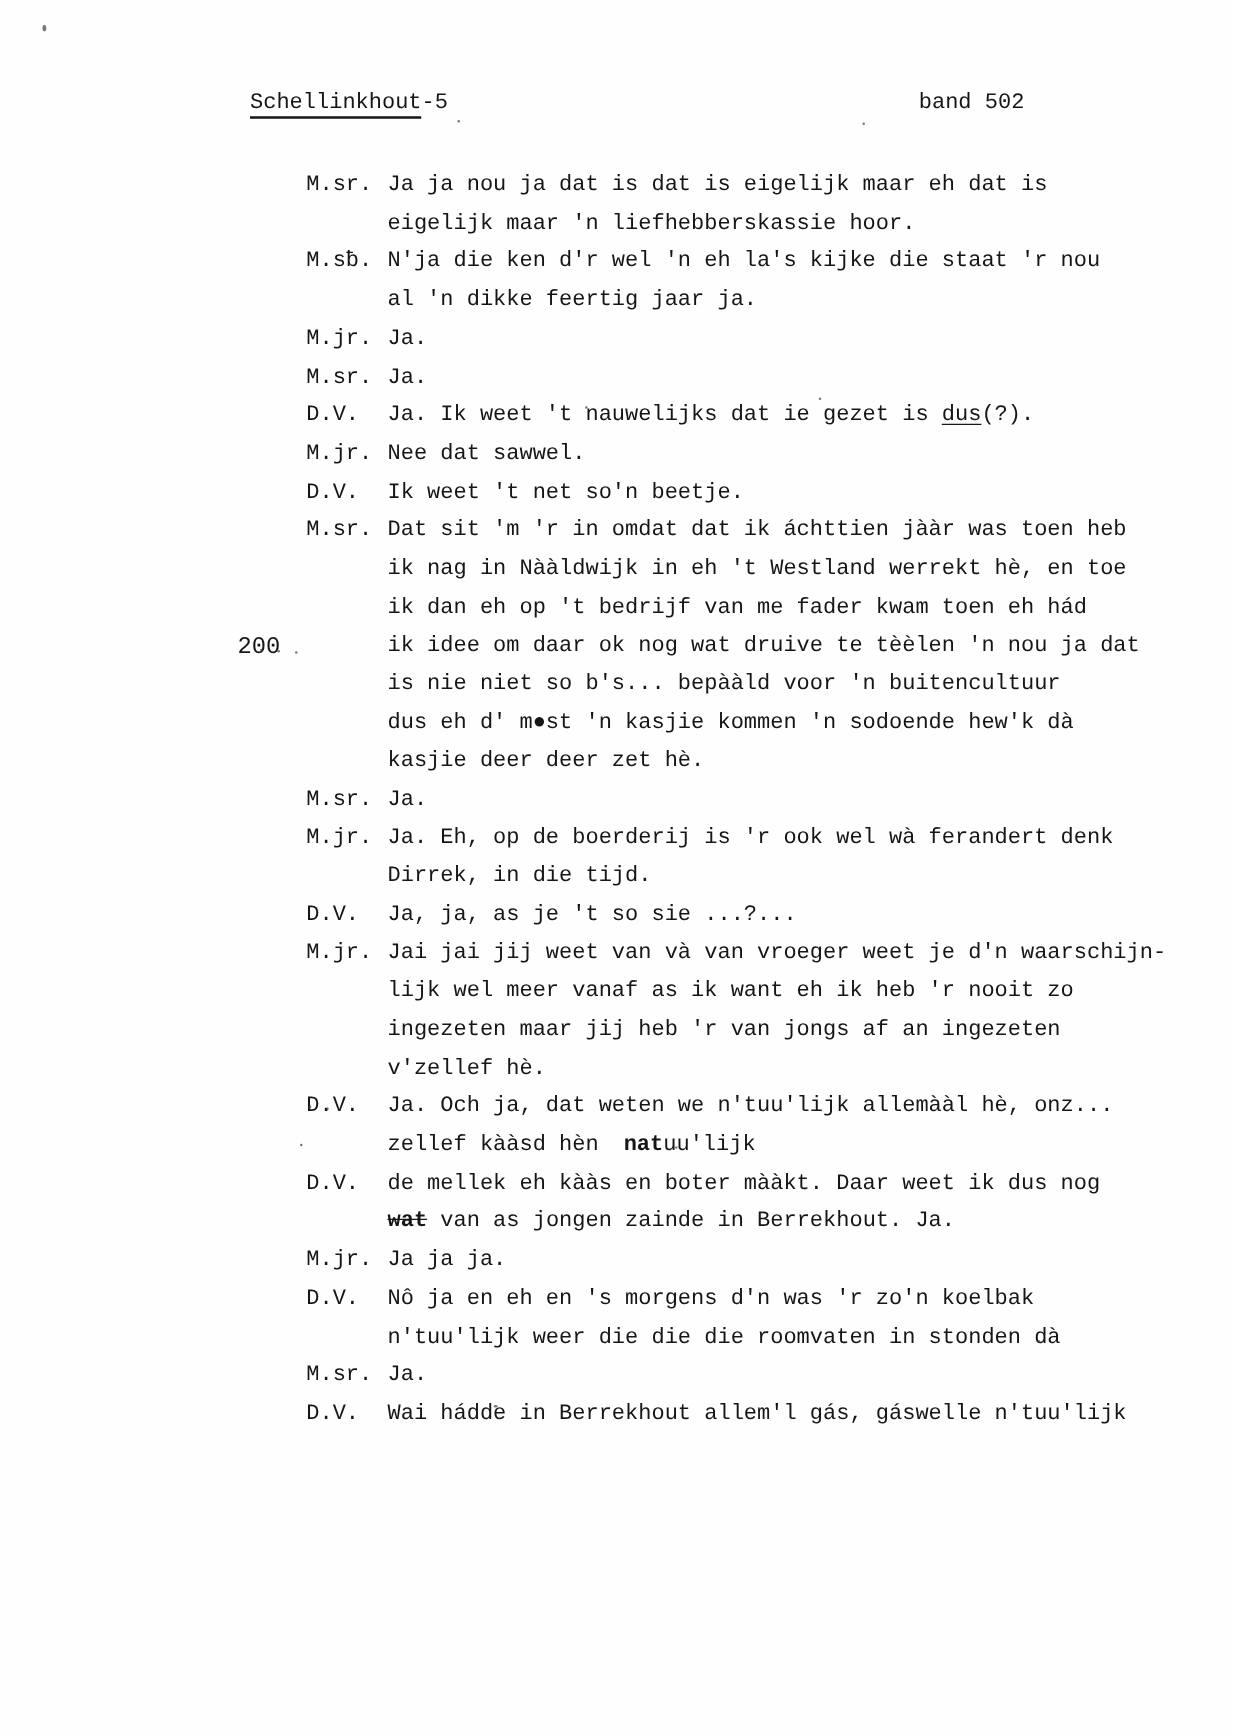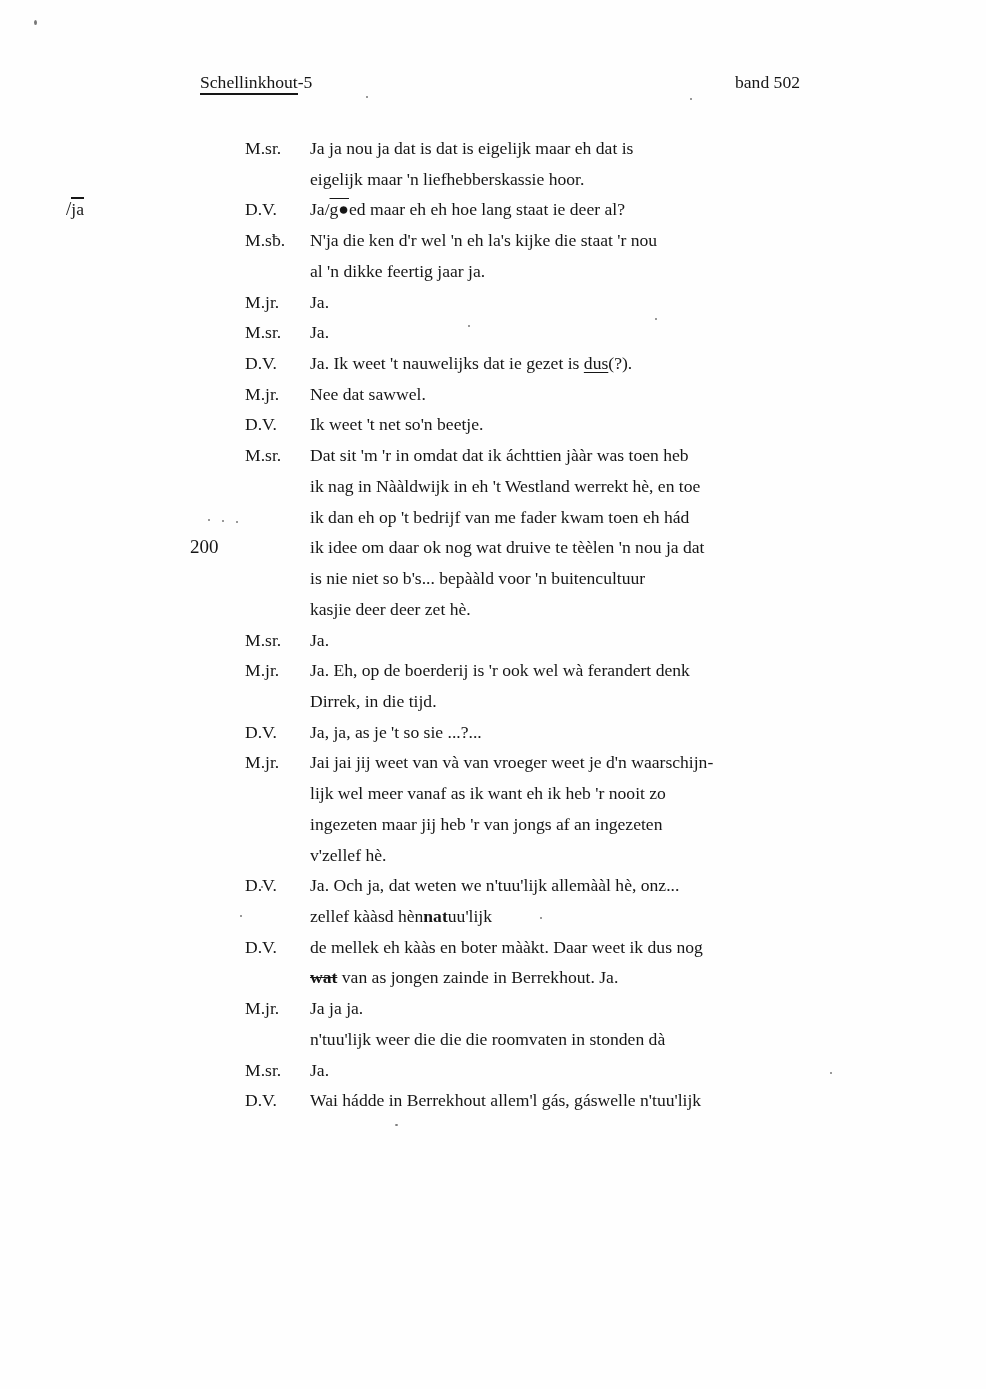--- a/index.html
+++ b/index.html
@@ -1,21 +1,21 @@
 <!DOCTYPE html>
 <html><head>
 <meta charset="utf-8">
 <style>
   html,body{margin:0;padding:0;background:#ffffff;}
   #page{
     position:relative;
     width:986px;height:1389px;
     background:#fefefe;
     overflow:hidden;
-    font-family:Liberation Serif, serif;
+    font-family:Liberation Mono, monospace;
     color:#161616;
     -webkit-font-smoothing:antialiased;
   }
   
   #header-left{
     position:absolute;left:200px;top:72px;
     font-size:17.6px;white-space:pre;
   }
   #header-left .uline{border-bottom:2px solid #161616;padding-bottom:1px;}
   #header-right{
@@ -23,68 +23,69 @@
     font-size:17.6px;white-space:pre;
   }
   
   #rows{position:absolute;left:245px;top:133px;width:720px;}
   .row{position:relative;height:30.72px;line-height:30.72px;font-size:17.6px;white-space:pre;}
   .speaker{display:inline-block;width:65px;white-space:pre;vertical-align:top;}
   .text{white-space:pre;}
   .seg{white-space:pre;}
   .seg.u{text-decoration:underline;text-underline-offset:3px;}
   .seg.overline{text-decoration:overline;}
-  .seg.bold{font-weight:bold;}
+  .seg.bold{font-weight:bold;margin-left:20px;}
   .seg.boldstrike{font-weight:bold;text-decoration:line-through;}
   
   .margin-note{position:absolute;top:0;white-space:pre;}
   .margin-note.far{left:-179px;}
   .margin-note.near{left:-55px;}
   .margin-note .over{border-top:2px solid #161616;padding-top:0px;}
   .margin-note .pre{font-size:19px;}
   
   .speck{position:absolute;background:#4a4a4a;border-radius:50%;opacity:.75;}
 </style>
 </head>
 <body>
 
 <div id="page">
   <div id="header-left"><span class="uline">Schellinkhout</span><span>-5</span></div>
   <div id="header-right">band 502</div>
 
   <div id="rows">
       <div class="row"><span class="speaker">M.sr.</span><span class="text"><span class="seg">Ja ja nou ja dat is dat is eigelijk maar eh dat is</span></span></div>
       <div class="row"><span class="speaker"></span><span class="text"><span class="seg">eigelijk maar 'n liefhebberskassie hoor.</span></span></div>
-      <div class="row"><span class="margin-note far"><span class="pre">/</span><span class="over">ja</span></span><span class="speaker">D.V.</span><span class="text"><span class="seg">Ja/</span><span class="seg overline">g●</span><span class="seg">ed maar eh eh hoe lang staat ie deer al?</span></span></div>
       <div class="row"><span class="speaker">M.sƀ.</span><span class="text"><span class="seg">N'ja die ken d'r wel 'n eh la's kijke die staat 'r nou</span></span></div>
       <div class="row"><span class="speaker"></span><span class="text"><span class="seg">al 'n dikke feertig jaar ja.</span></span></div>
       <div class="row"><span class="speaker">M.jr.</span><span class="text"><span class="seg">Ja.</span></span></div>
       <div class="row"><span class="speaker">M.sr.</span><span class="text"><span class="seg">Ja.</span></span></div>
       <div class="row"><span class="speaker">D.V.</span><span class="text"><span class="seg">Ja. Ik weet 't nauwelijks dat ie gezet is </span><span class="seg u">dus</span><span class="seg">(?).</span></span></div>
       <div class="row"><span class="speaker">M.jr.</span><span class="text"><span class="seg">Nee dat sawwel.</span></span></div>
       <div class="row"><span class="speaker">D.V.</span><span class="text"><span class="seg">Ik weet 't net so'n beetje.</span></span></div>
       <div class="row"><span class="speaker">M.sr.</span><span class="text"><span class="seg">Dat sit 'm 'r in omdat dat ik áchttien jààr was toen heb</span></span></div>
       <div class="row"><span class="speaker"></span><span class="text"><span class="seg">ik nag in Nààldwijk in eh 't Westland werrekt hè, en toe</span></span></div>
       <div class="row"><span class="speaker"></span><span class="text"><span class="seg">ik dan eh op 't bedrijf van me fader kwam toen eh hád</span></span></div>
       <div class="row"><span class="margin-note near"><span class="pre">200</span></span><span class="speaker"></span><span class="text"><span class="seg">ik idee om daar ok nog wat druive te tèèlen 'n nou ja dat</span></span></div>
       <div class="row"><span class="speaker"></span><span class="text"><span class="seg">is nie niet so b's... bepààld voor 'n buitencultuur</span></span></div>
+      <div class="row"><span class="speaker"></span><span class="text"><span class="seg">dus eh d' m●st 'n kasjie kommen 'n sodoende hew'k dà</span></span></div>
       <div class="row"><span class="speaker"></span><span class="text"><span class="seg">kasjie deer deer zet hè.</span></span></div>
       <div class="row"><span class="speaker">M.sr.</span><span class="text"><span class="seg">Ja.</span></span></div>
       <div class="row"><span class="speaker">M.jr.</span><span class="text"><span class="seg">Ja. Eh, op de boerderij is 'r ook wel wà ferandert denk</span></span></div>
       <div class="row"><span class="speaker"></span><span class="text"><span class="seg">Dirrek, in die tijd.</span></span></div>
       <div class="row"><span class="speaker">D.V.</span><span class="text"><span class="seg">Ja, ja, as je 't so sie ...?...</span></span></div>
       <div class="row"><span class="speaker">M.jr.</span><span class="text"><span class="seg">Jai jai jij weet van và van vroeger weet je d'n waarschijn-</span></span></div>
       <div class="row"><span class="speaker"></span><span class="text"><span class="seg">lijk wel meer vanaf as ik want eh ik heb 'r nooit zo</span></span></div>
       <div class="row"><span class="speaker"></span><span class="text"><span class="seg">ingezeten maar jij heb 'r van jongs af an ingezeten</span></span></div>
       <div class="row"><span class="speaker"></span><span class="text"><span class="seg">v'zellef hè.</span></span></div>
       <div class="row"><span class="speaker">D.V.</span><span class="text"><span class="seg">Ja. Och ja, dat weten we n'tuu'lijk allemààl hè, onz...</span></span></div>
       <div class="row"><span class="speaker"></span><span class="text"><span class="seg">zellef kààsd hèn</span><span class="seg bold">nat</span><span class="seg">uu'lijk</span></span></div>
       <div class="row"><span class="speaker">D.V.</span><span class="text"><span class="seg">de mellek eh kààs en boter mààkt. Daar weet ik dus nog</span></span></div>
       <div class="row"><span class="speaker"></span><span class="text"><span class="seg boldstrike">wat</span><span class="seg"> van as jongen zainde in Berrekhout. Ja.</span></span></div>
       <div class="row"><span class="speaker">M.jr.</span><span class="text"><span class="seg">Ja ja ja.</span></span></div>
+      <div class="row"><span class="speaker">D.V.</span><span class="text"><span class="seg">Nô ja en eh en 's morgens d'n was 'r zo'n koelbak</span></span></div>
       <div class="row"><span class="speaker"></span><span class="text"><span class="seg">n'tuu'lijk weer die die die roomvaten in stonden dà</span></span></div>
       <div class="row"><span class="speaker">M.sr.</span><span class="text"><span class="seg">Ja.</span></span></div>
       <div class="row"><span class="speaker">D.V.</span><span class="text"><span class="seg">Wai hádde in Berrekhout allem'l gás, gáswelle n'tuu'lijk</span></span></div>
     </div>
 
   <div class="speck" style="left:34px;top:20px;width:3px;height:5px;"></div>
   <div class="speck" style="left:366px;top:96px;width:2px;height:2px;"></div>
   <div class="speck" style="left:690px;top:98px;width:2px;height:2px;"></div>
   <div class="speck" style="left:468px;top:325px;width:2px;height:2px;"></div>
   <div class="speck" style="left:655px;top:318px;width:2px;height:2px;"></div>

